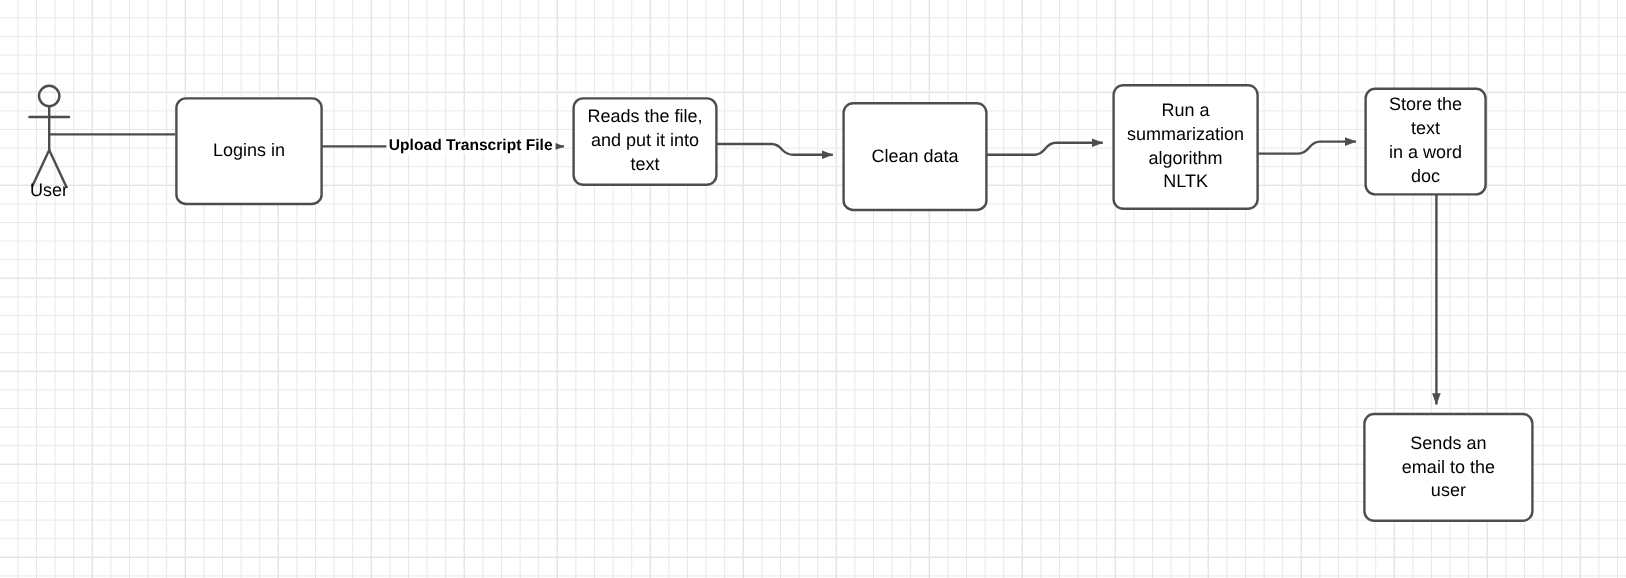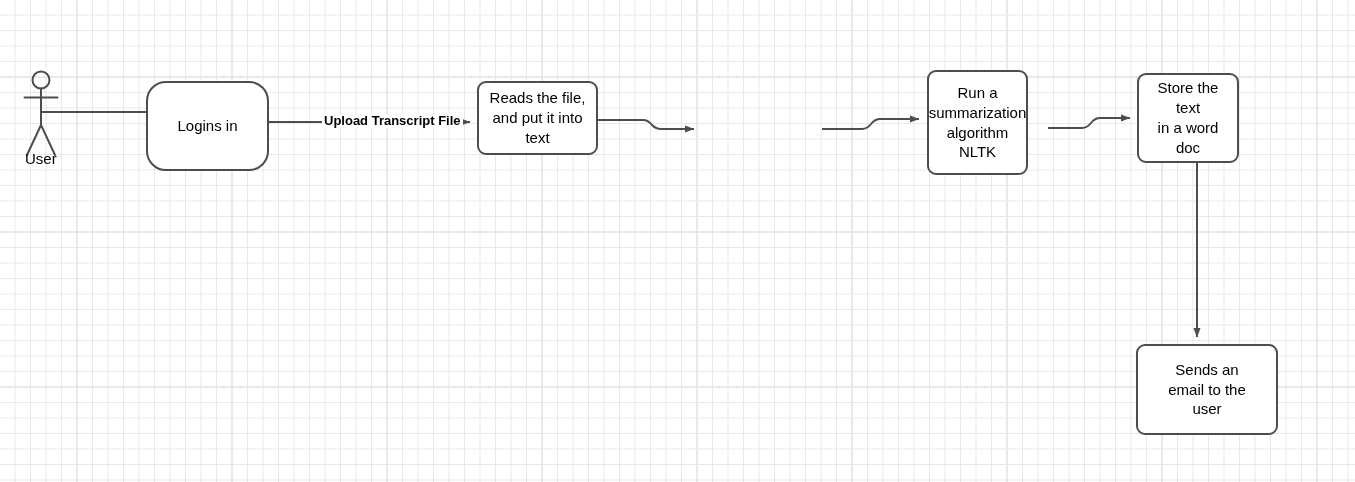--- a/index.html
+++ b/index.html
@@ -112,28 +112,29 @@
 
     <path class="edge-path" d="M822 129 L862 129 Q867 129 871 124 Q875 119 880 119 L919 119" marker-end="url(#arrowhead)"></path>
 
     <path class="edge-path" d="M1048 128 L1082 128 Q1087 128 1091 123 Q1095 118 1100 118 L1130 118" marker-end="url(#arrowhead)"></path>
 
     <path class="edge-path" d="M1197 162 L1197 337" marker-end="url(#arrowhead)"></path>
   </svg>
 
   <div class="edge-label" style="left:303px; top:114px;">Upload Transcript File</div>
 
-  <div class="node" style="left:146px; top:81px; width:123px; height:90px;border-radius:20px;">Logins in</div>
+  <div class="node" style="left:146px; top:81px; width:123px; height:90px;">Logins in</div>
 
   <div class="node" style="left:477px; top:81px; width:121px; height:74px;">Reads the file,
 and put it into
 text</div>
 
+  <div class="node" style="left:702px; top:85px; width:121px; height:91px;">Clean data</div>
 
-  <div class="node" style="left:927px; top:70px; width:101px; height:105px;">Run a
+  <div class="node" style="left:927px; top:70px; width:122px; height:105px;">Run a
 summarization
 algorithm
 NLTK</div>
 
   <div class="node" style="left:1137px; top:73px; width:102px; height:90px;">Store the text
 in a word doc</div>
 
   <div class="node" style="left:1136px; top:344px; width:142px; height:91px;">Sends an
 email to the
 user</div>

